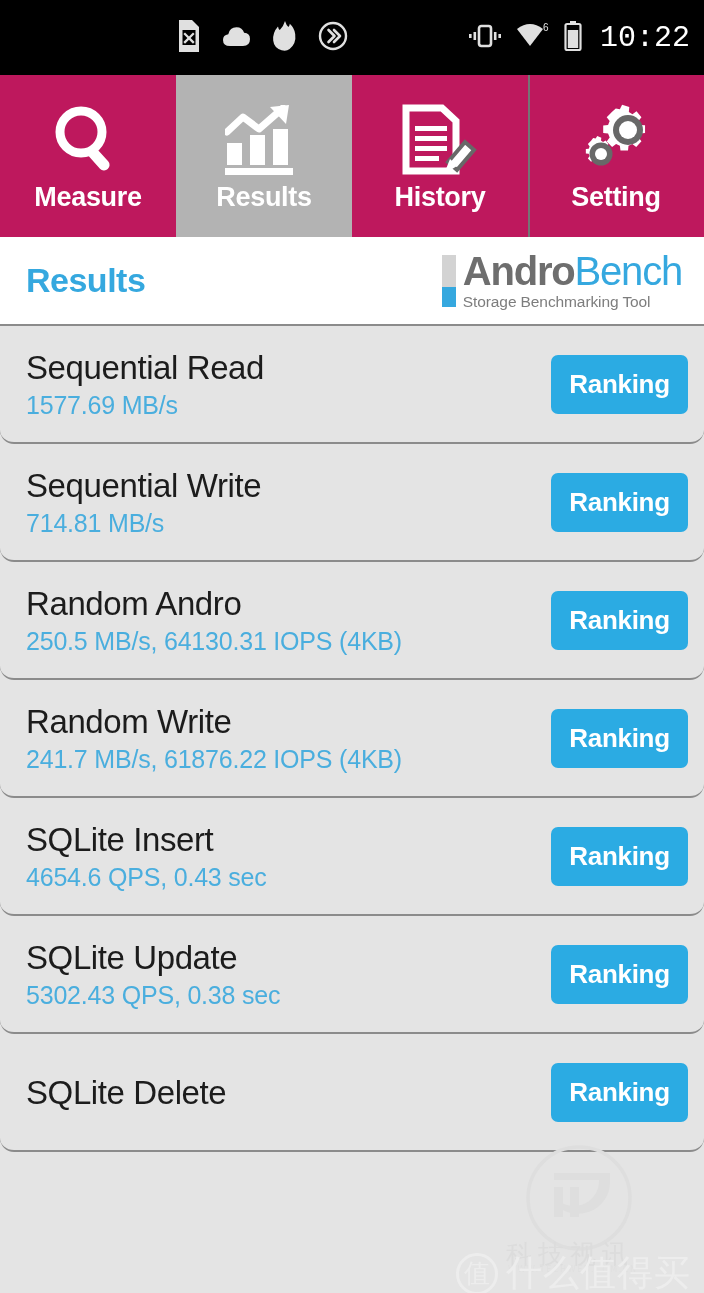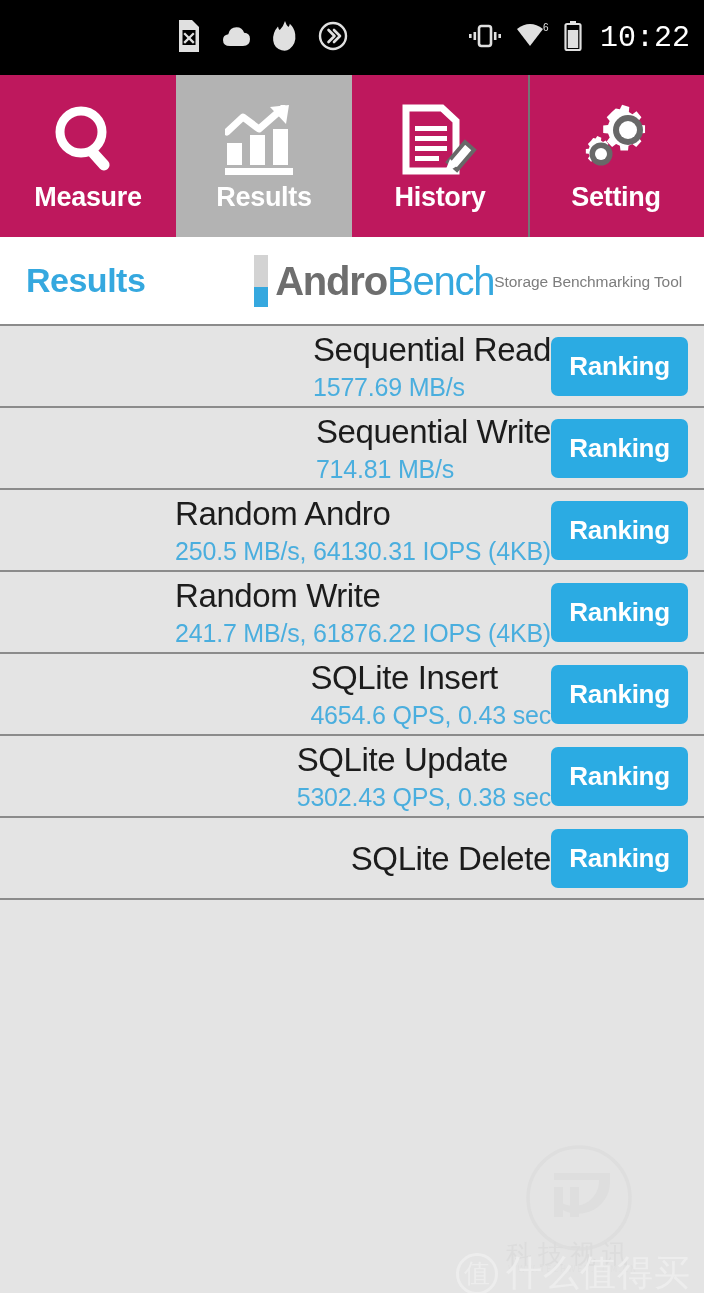--- a/index.html
+++ b/index.html
@@ -116,21 +116,21 @@
     gap: 7px;
   }
   .logo-bars {
     display: flex;
     flex-direction: column;
     width: 14px;
     height: 52px;
   }
   .logo-bar-top { flex: 1.65; background: #d3d3d3; }
   .logo-bar-bottom { flex: 1; background: #35a8df; }
-  .logo-text { display: flex; flex-direction: row; align-items: center; }
+  .logo-text { display: flex; flex-direction: column; align-items: flex-start; }
   .logo-main {
     font-size: 40px;
     line-height: 40px;
     letter-spacing: -1.2px;
     white-space: nowrap;
   }
   .logo-andro { color: #6e6e6e; font-weight: 700; }
   .logo-bench { color: #35a8df; font-weight: 400; }
   .logo-sub {
     color: #7d7d7d;
@@ -143,27 +143,28 @@
 
   
   .results-list {
     flex: 1 1 auto;
     background: #e4e4e4;
     border-top: 2px solid #8b8b8b;
     overflow: hidden;
     position: relative;
   }
   .result-row {
-    height: 82px;
-    display: flex;
-    align-items: center;
-    justify-content: flex-end;
+    height: 118px;
+    display: flex;
+    align-items: center;
+    justify-content: space-between;
     padding: 0 16px 0 26px;
     border-bottom: 2px solid #8b8b8b;
     position: relative;
+    border-radius: 14px;
   }
   .row-texts { display: flex; flex-direction: column; justify-content: center; }
   .row-title {
     color: #1c1c1c;
     font-size: 33px;
     line-height: 39px;
     font-weight: 400;
     letter-spacing: -0.4px;
     white-space: nowrap;
   }

